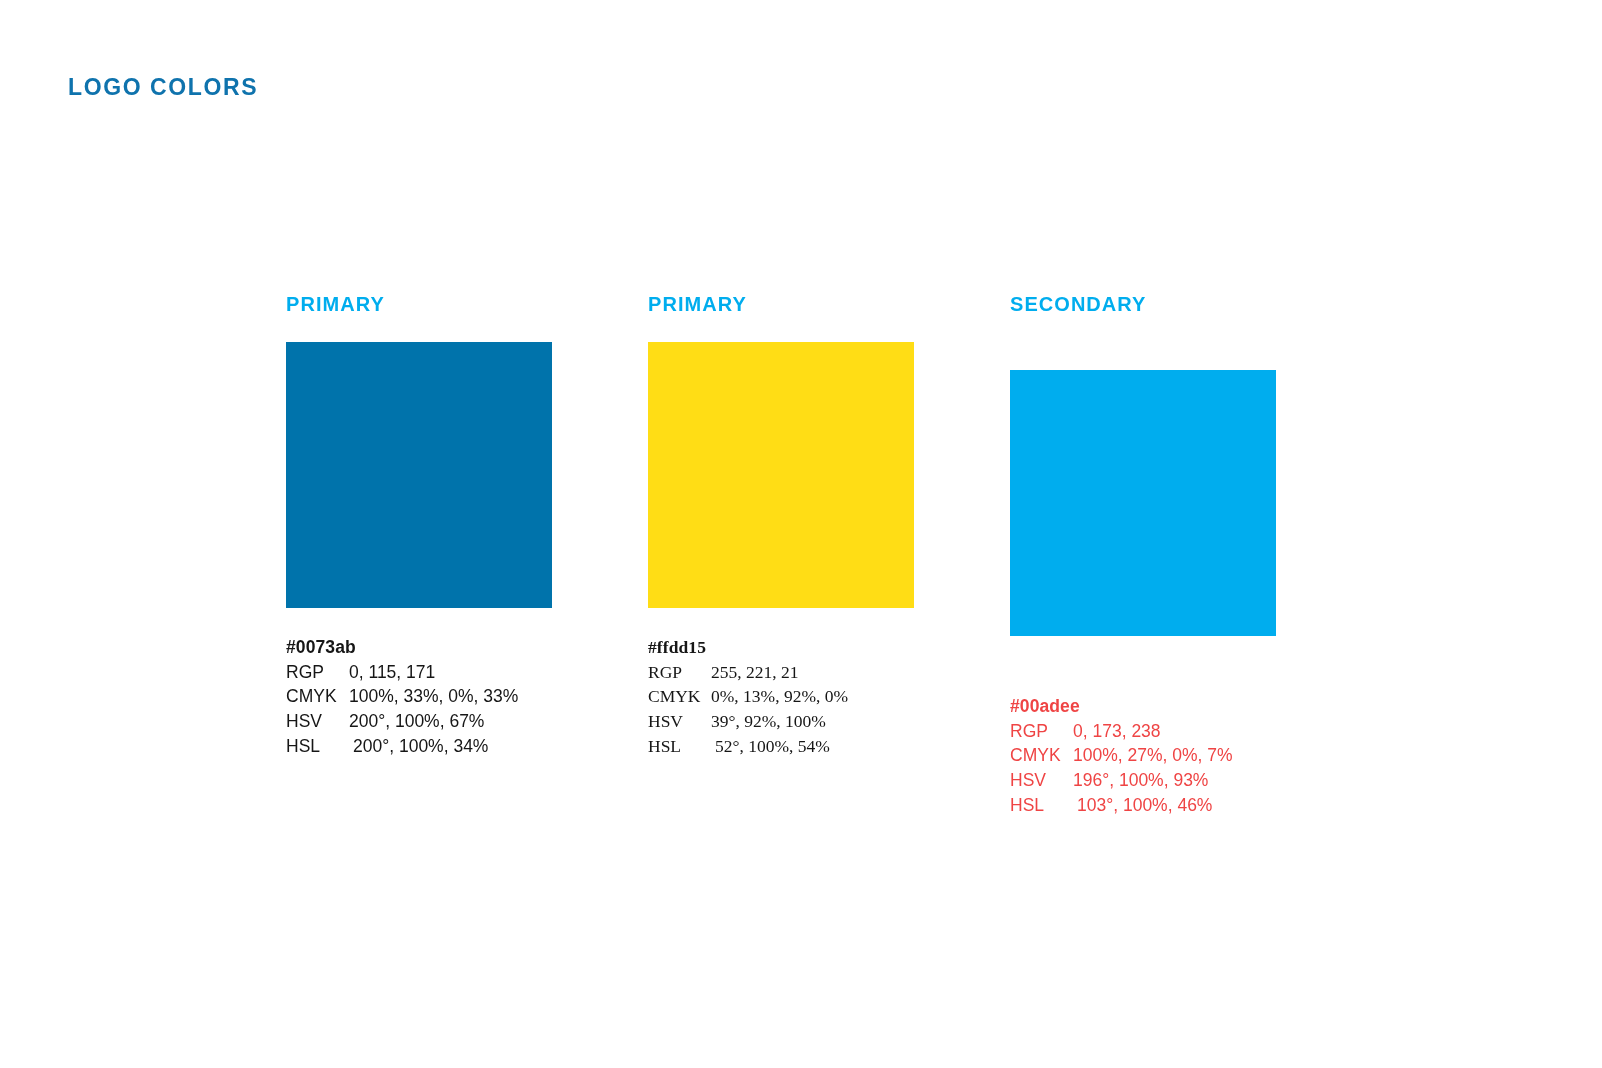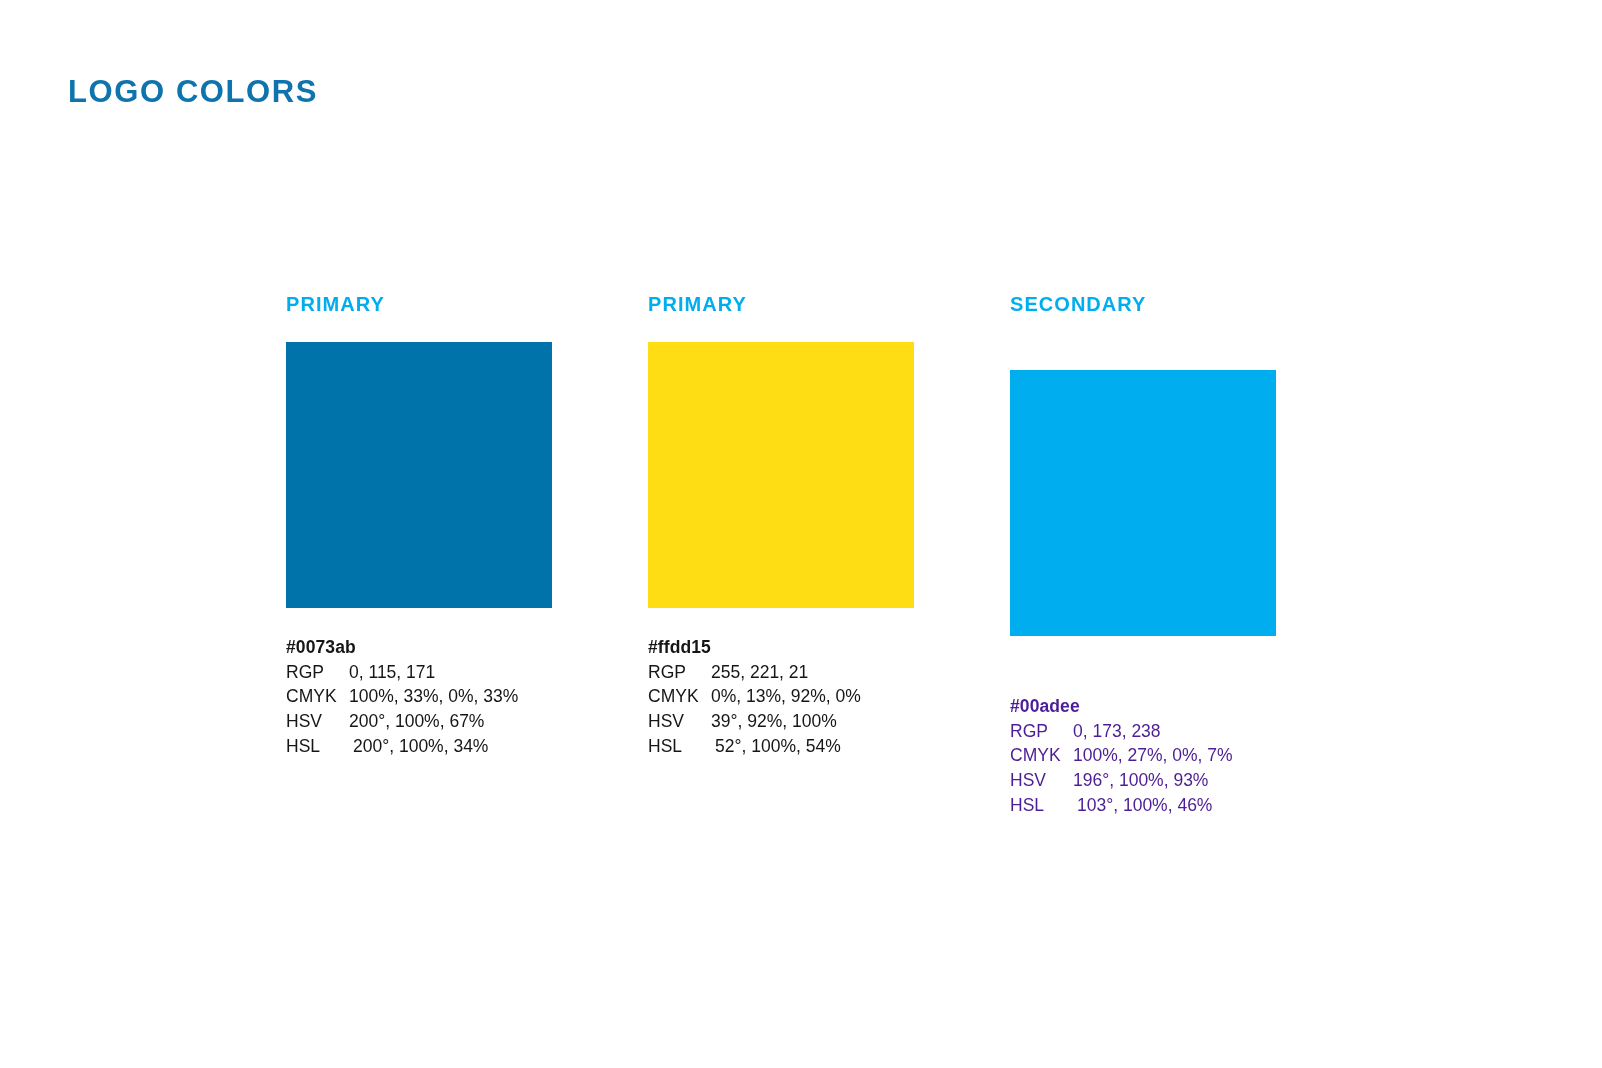--- a/index.html
+++ b/index.html
@@ -14,21 +14,21 @@
     font-family: "Liberation Sans", sans-serif;
     -webkit-font-smoothing: antialiased;
     overflow: hidden;
     position: relative;
   }
 
   #page-title {
     position: absolute;
     left: 68px;
     top: 74px;
-    font-size: 31px;
+    font-size: 23px;
     font-weight: bold;
     letter-spacing: 1.6px;
     color: #0f73ad;
     white-space: nowrap;
   }
 
   #palette {
     position: absolute;
     left: 286px;
     top: 294px;
@@ -121,21 +121,21 @@
       <div class="spec-row hsl">
         <div class="spec-key">HSL</div>
         <div class="spec-val">200°, 100%, 34%</div>
       </div>
     </div>
   </div>
 
   <div class="swatch-col">
     <div class="swatch-label" style="color: rgb(0, 173, 238);">PRIMARY</div>
     <div class="swatch-chip" style="background-color: rgb(255, 221, 21);"></div>
-    <div class="swatch-specs" style="color: rgb(22, 22, 22);">
+    <div class="swatch-specs" style="color: rgb(22, 22, 22); font-family: Liberation Serif, serif;">
       <div class="spec-hex">#ffdd15</div>
       <div class="spec-row">
         <div class="spec-key">RGP</div>
         <div class="spec-val">255, 221, 21</div>
       </div>
       <div class="spec-row">
         <div class="spec-key">CMYK</div>
         <div class="spec-val">0%, 13%, 92%, 0%</div>
       </div>
       <div class="spec-row">
@@ -145,21 +145,21 @@
       <div class="spec-row hsl">
         <div class="spec-key">HSL</div>
         <div class="spec-val">52°, 100%, 54%</div>
       </div>
     </div>
   </div>
 
   <div class="swatch-col">
     <div class="swatch-label" style="color: rgb(0, 173, 238);">SECONDARY</div>
     <div class="swatch-chip" style="background-color: rgb(0, 173, 238);"></div>
-    <div class="swatch-specs" style="color: #4c1d95; margin-top: 30px;">
+    <div class="swatch-specs" style="color: #ef4444; margin-top: 30px;">
       <div class="spec-hex">#00adee</div>
       <div class="spec-row">
         <div class="spec-key">RGP</div>
         <div class="spec-val">0, 173, 238</div>
       </div>
       <div class="spec-row">
         <div class="spec-key">CMYK</div>
         <div class="spec-val">100%, 27%, 0%, 7%</div>
       </div>
       <div class="spec-row">

